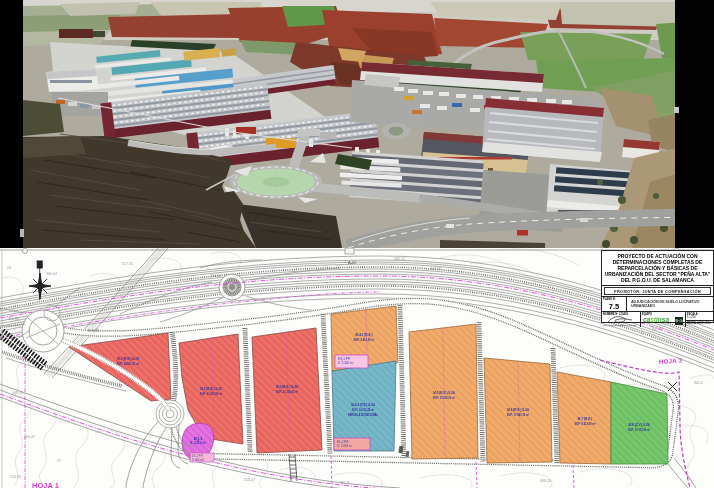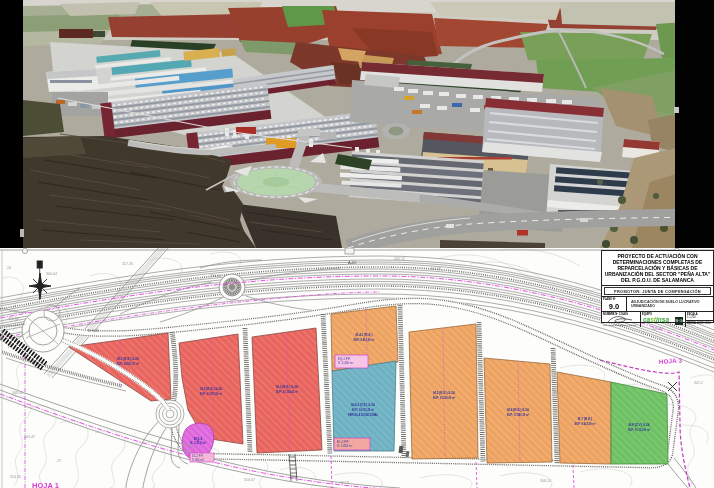--- a/index.html
+++ b/index.html
@@ -654,21 +654,21 @@
 </svg>
 
 <div id="tb">
 <div class="t1">PROYECTO DE ACTUACIÓN CON<br>DETERMINACIONES COMPLETAS DE<br>REPARCELACIÓN Y BÁSICAS DE<br>URBANIZACIÓN DEL SECTOR "PEÑA ALTA"<br>DEL P.G.O.U. DE SALAMANCA</div>
 <div class="row2">
         <div class="inner">PROMOTOR: JUNTA DE COMPENSACIÓN</div>
       </div>
 <div class="row3">
 <div class="c1">
           <div class="lbl">PLANO Nº</div>
-          <div class="num">9.0</div>
+          <div class="num">7.5</div>
         </div>
 <div class="c2">ADJUDICACIÓN DE SUELO LUCRATIVO<br>URBANIZADO</div>
 </div>
 <div class="row4">
 <div class="c3">
           <div class="lbl">NOMBRE  Nº COLEG</div>
 <svg width="38" height="14" style="position:absolute;top:1px">
             <path d="M6,9 C10,4 16,2 22,5 C26,7 20,10 14,9 C10,8 16,5 24,6 L30,7" stroke="#222" stroke-width="0.7" fill="none"></path>
           </svg>
 <div class="nm">Fco. Javantos Restrepo García</div>

